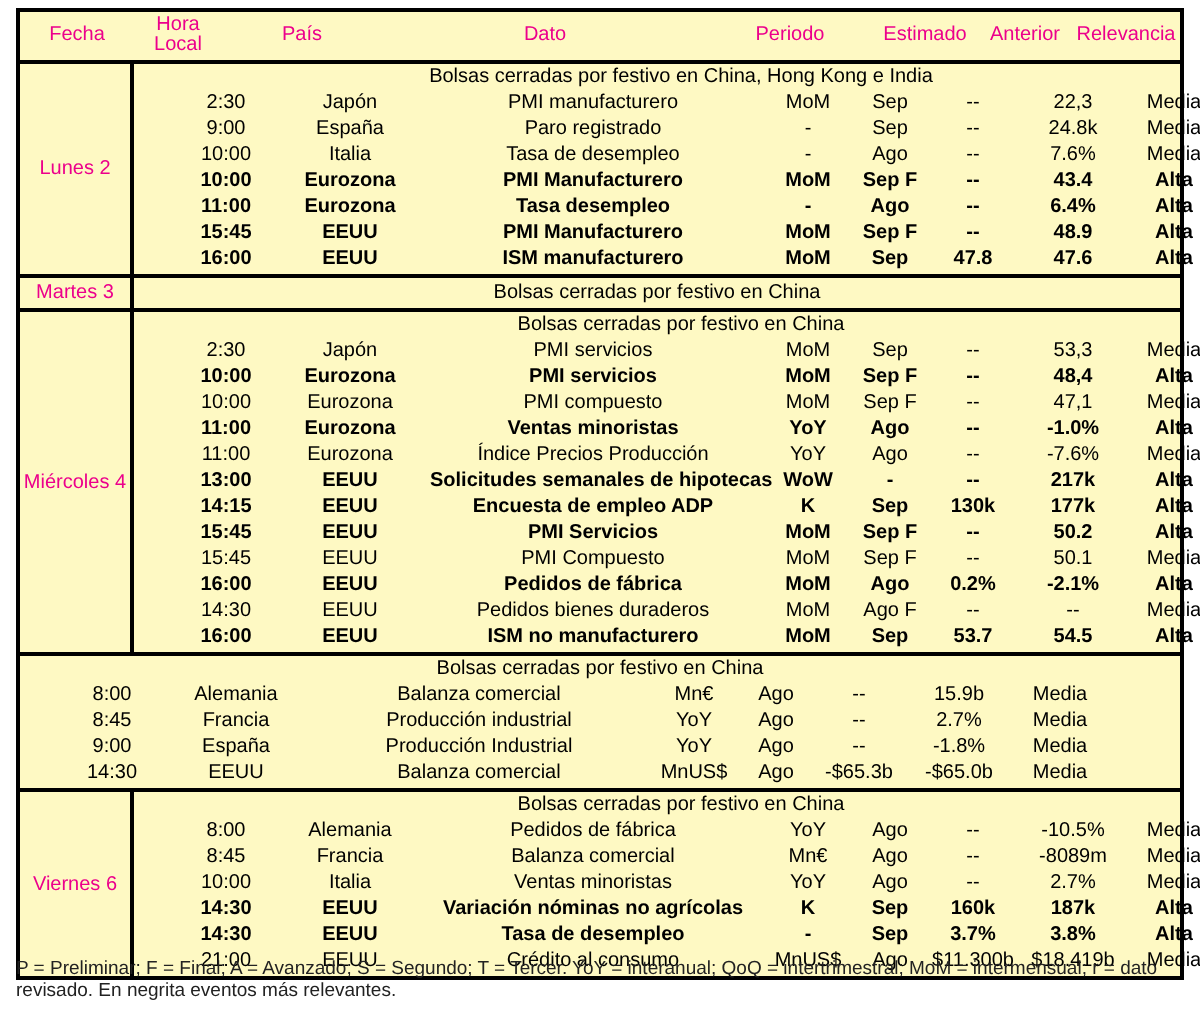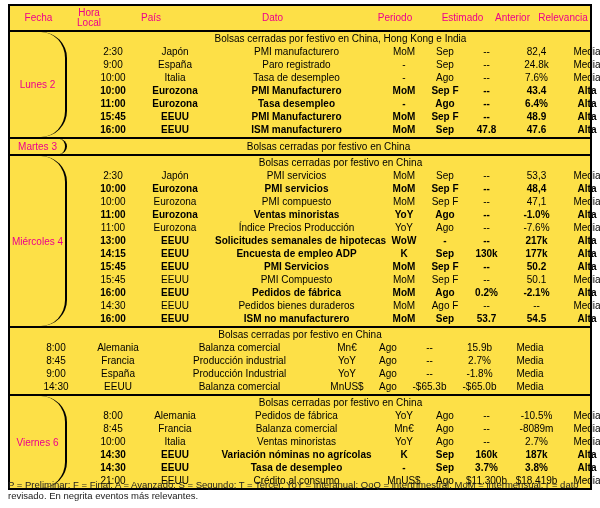--- a/index.html
+++ b/index.html
@@ -3,42 +3,42 @@
 <meta charset="utf-8">
 <style>
   html,body{margin:0;padding:0;}
   body{
     width:600px;height:508px;position:relative;background:#fff;
     font-family:"Liberation Sans",sans-serif;color:#000;
     -webkit-font-smoothing:antialiased;
   }
   .cal{
     position:absolute;left:8px;top:4px;width:584px;
-    border:2px solid #000;box-sizing:border-box;background:#fde047;
+    border:2px solid #000;box-sizing:border-box;background:#fef9c3;
   }
   .hdr{
     display:flex;align-items:center;height:26px;
     border-bottom:2px solid #000;box-sizing:border-box;
     color:var(--accent,#EC008C);font-size:10px;line-height:10px;
   }
   .hdr .h{text-align:center;}
   .h-fecha{width:57px;}
   .h-hora{width:44px;}
   .h-pais{width:80px;}
   .h-dato{width:163px;}
   .h-periodo{width:82px;}
   .h-est{width:53px;}
   .h-prev{width:47px;}
   .h-rel{width:54px;}
   .group{display:flex;}
   .group + .group{border-top:2px solid #000;}
   .day{
     width:55px;min-width:55px;border-right:2px solid #000;box-sizing:content-box;
     display:flex;align-items:center;justify-content:center;
-    color:var(--accent,#EC008C);font-size:10px;white-space:nowrap;border-radius:26px;
+    color:var(--accent,#EC008C);font-size:10px;white-space:nowrap;
   }
   .body{flex:1;display:flex;flex-direction:column;justify-content:flex-start;padding:1px 0;}
   .note{height:12px;line-height:12px;text-align:center;font-size:10px;white-space:nowrap;}
   .group.empty .note{height:13px;line-height:13px;}
   .row{
     height:13px;display:grid;
     grid-template-columns:44px 80px 163px 52px 30px 53px 47px 54px;
     align-items:center;font-size:10px;padding-left:24px;
   }
   .c{text-align:center;line-height:13px;white-space:nowrap;overflow:visible;}
@@ -67,21 +67,21 @@
     <div class="day">Lunes 2</div>
     <div class="body">
           <div class="note">Bolsas cerradas por festivo en China, Hong Kong e India</div>
           <div class="row">
     <div class="c">2:30</div>
     <div class="c">Japón</div>
     <div class="c">PMI manufacturero</div>
     <div class="c">MoM</div>
     <div class="c">Sep</div>
     <div class="c">--</div>
-    <div class="c">82,4</div>
+    <div class="c">22,3</div>
     <div class="c">Media</div>
   </div>
           <div class="row">
     <div class="c">9:00</div>
     <div class="c">España</div>
     <div class="c">Paro registrado</div>
     <div class="c">-</div>
     <div class="c">Sep</div>
     <div class="c">--</div>
     <div class="c">24.8k</div>

